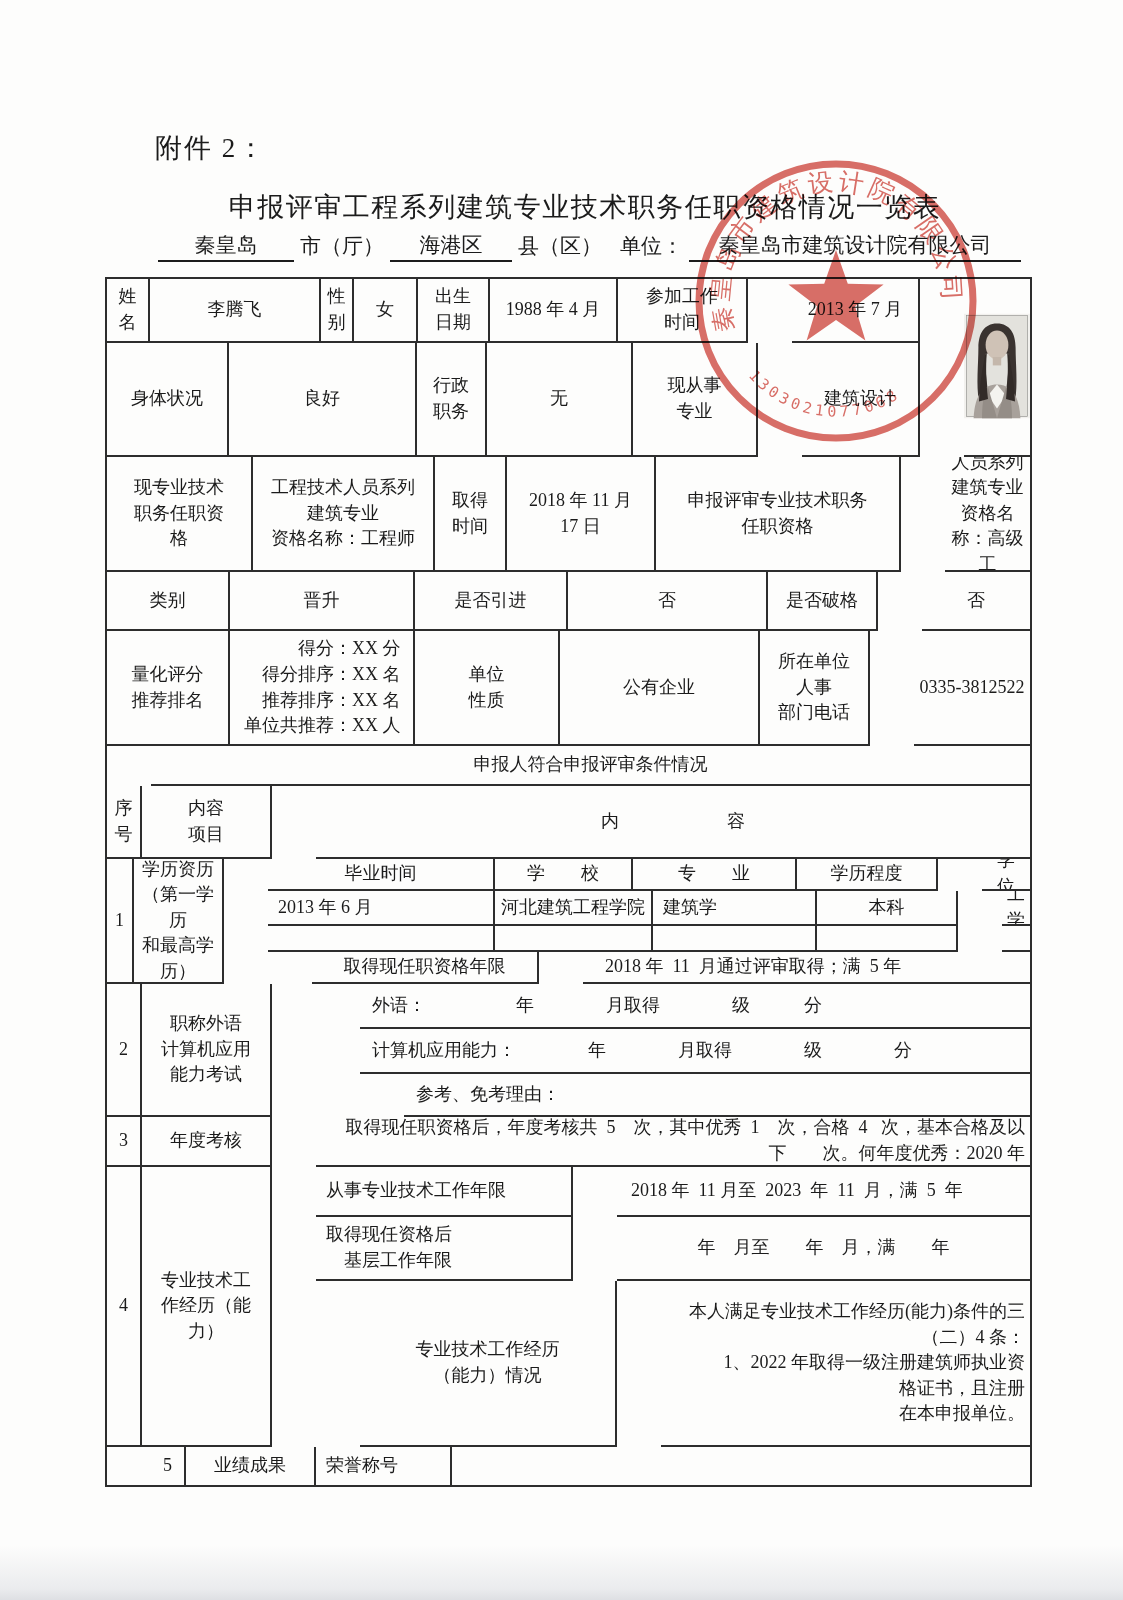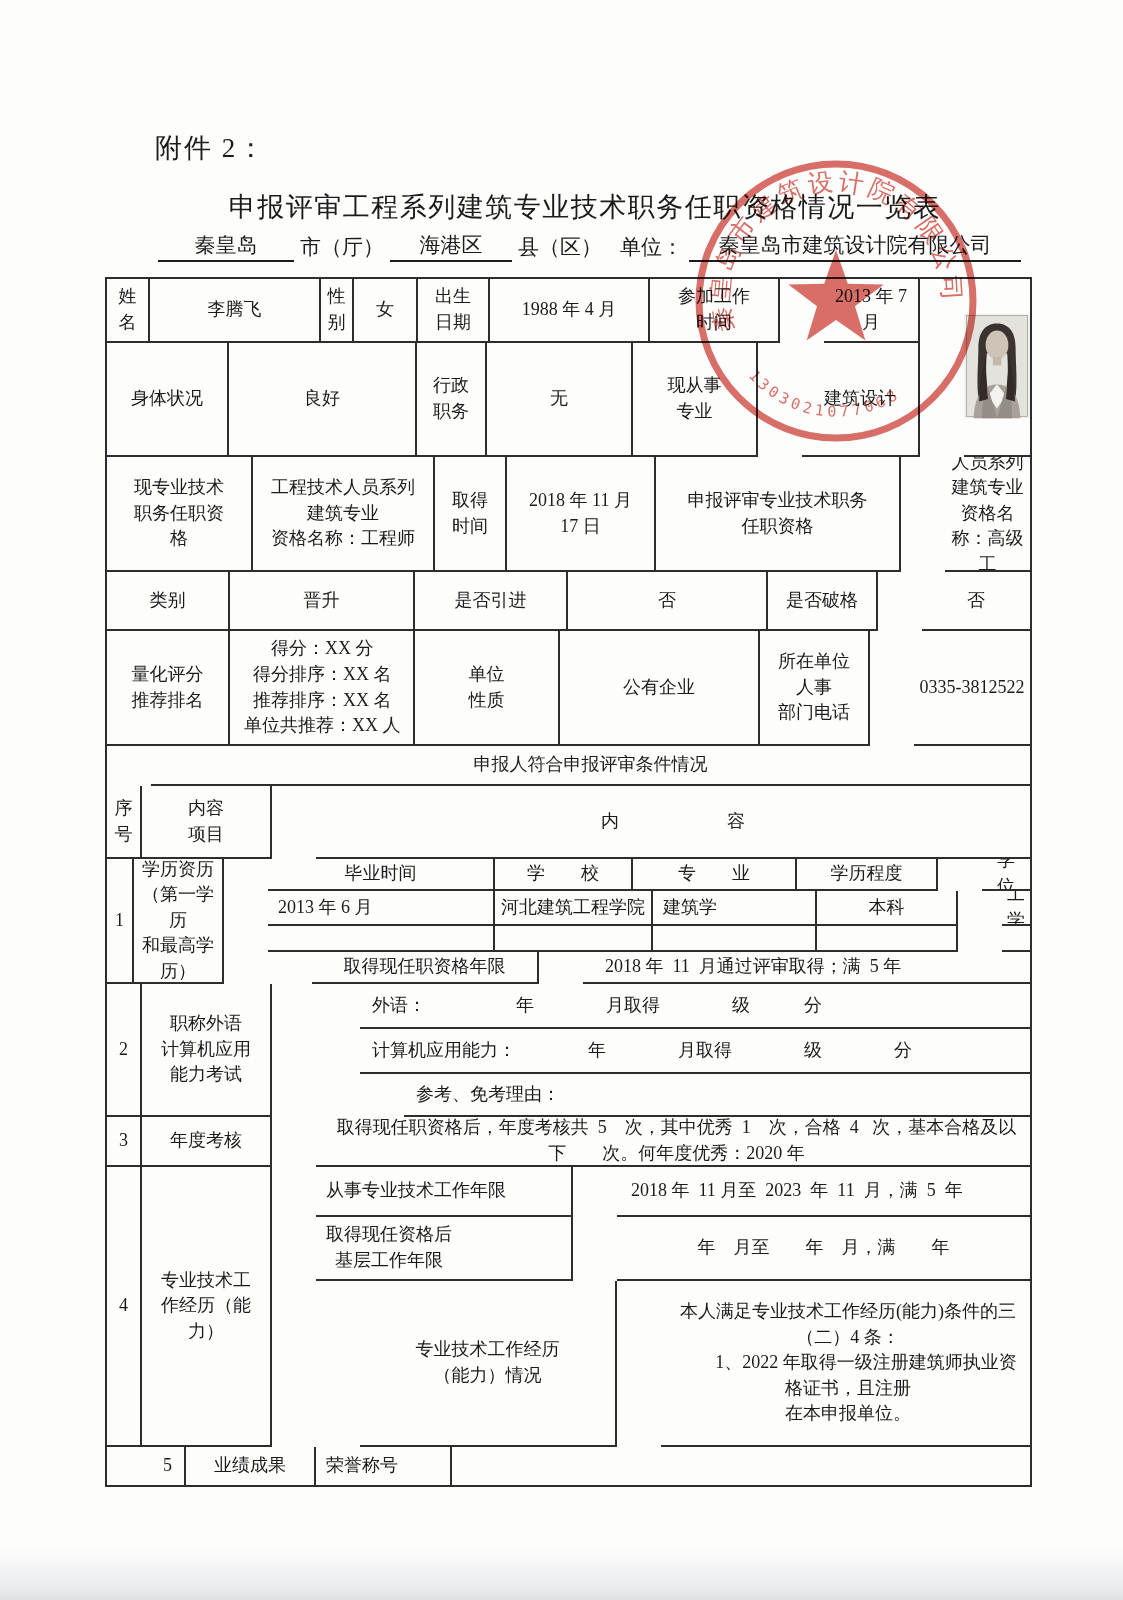--- a/index.html
+++ b/index.html
@@ -11,37 +11,37 @@
     color:#1b1b1b;
     overflow:hidden;
   }
   .scan-edge {
     position:absolute; left:0; right:0; bottom:0; height:55px;
     background:linear-gradient(to bottom, rgba(120,128,150,0) 0%, rgba(120,128,150,0.14) 80%, rgba(110,118,140,0.22) 100%);
     pointer-events:none;
   }
   .attachment { position:absolute; left:155px; top:130px; font-size:27px; letter-spacing:2px; }
   .title { position:absolute; left:150px; width:870px; top:189px; text-align:center; font-size:27px; letter-spacing:1.5px; white-space:nowrap; }
-  .subtitle { position:absolute; left:158px; top:231px; display:flex; align-items:flex-end; font-size:21px; white-space:nowrap; }
+  .subtitle { position:absolute; left:158px; top:231px; display:flex; align-items:center; font-size:21px; white-space:nowrap; }
   .subtitle .u { border-bottom:2px solid #1c1c1c; text-align:center; display:inline-block; padding-bottom:1px; }
   .subtitle .plain { margin:0 6px; padding-bottom:1px; }
 
   .tbl { position:absolute; left:105px; top:277px; width:927px; height:1210px; border:2px solid #2d2d2d; display:flex; flex-direction:column; background:transparent; }
   .r { display:flex; flex-direction:row; }
   .col { display:flex; flex-direction:column; }
   .c {
     border-right:2px solid #2d2d2d; border-bottom:2px solid #2d2d2d;
     display:flex; align-items:center; justify-content:center;
     text-align:center; font-size:18px; line-height:1.42; padding:2px 5px; overflow:hidden;
   }
   .c.lr { border-right:none; }
   .c.nb { border-bottom:none; }
   .pre { white-space:pre-line; }
   .sp  { white-space:pre-wrap; }
-  .left { justify-content:flex-start; text-align:center; }
+  .left { justify-content:flex-start; text-align:right; }
   .f1 { flex:1;margin-left:44px; }
   .photo-cell { padding:0; align-items:stretch; justify-content:stretch; }
   .photo-cell svg { display:block; }
   .seal { position:absolute; left:690px; top:155px; width:292px; height:292px; opacity:0.78; mix-blend-mode:multiply; pointer-events:none; }
 </style>
 </head>
 <body>
 
 <div class="attachment">附件 2：</div>
 <div class="title">申报评审工程系列建筑专业技术职务任职资格情况一览表</div>
@@ -61,21 +61,21 @@
     <div class="col" style="width:813px">
       <div class="r" style="height:64px">
         <div class="c pre" style="width:43px">姓
 名</div>
         <div class="c" style="width:171px">李腾飞</div>
         <div class="c pre" style="width:33px">性
 别</div>
         <div class="c" style="width:64px">女</div>
         <div class="c pre" style="width:72px">出生
 日期</div>
-        <div class="c" style="width:160px">1988 年 4 月</div>
+        <div class="c" style="width:128px">1988 年 4 月</div>
         <div class="c pre" style="width:130px">参加工作
 时间</div>
         <div class="c f1">2013 年 7 月</div>
       </div>
       <div class="r" style="height:114px">
         <div class="c" style="width:122px">身体状况</div>
         <div class="c" style="width:188px">良好</div>
         <div class="c pre" style="width:70px">行政
 职务</div>
         <div class="c" style="width:146px">无</div>

